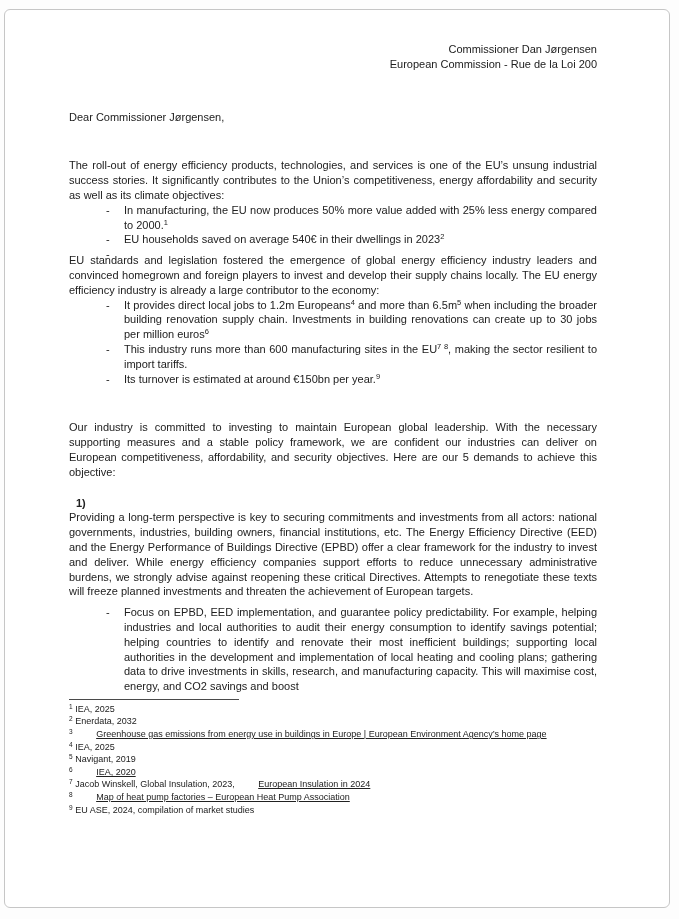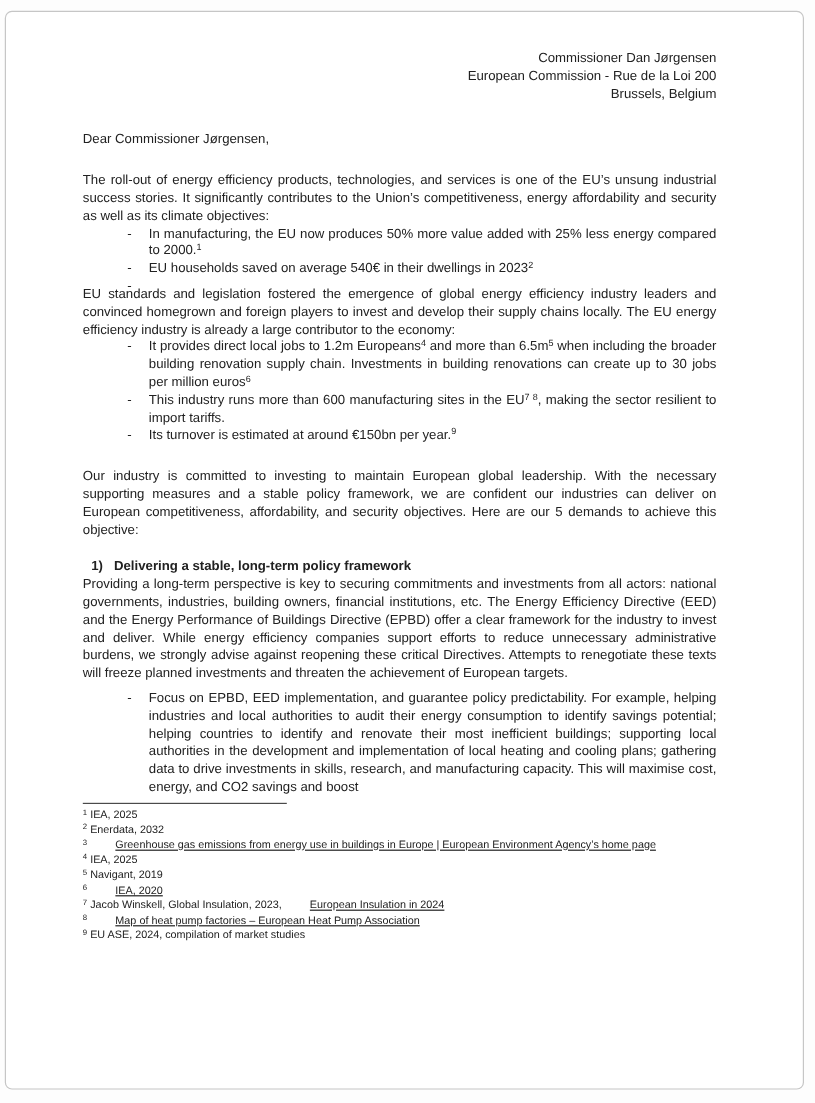--- a/index.html
+++ b/index.html
@@ -16,23 +16,23 @@
     background:#ffffff;
     border:1px solid #c6c6c6;
     border-radius:6px;
     padding:32px 72px 0 64px;
     color:#212121;
     font-size:11px;
     line-height:14.8px;
     overflow:hidden;
   }
   .recipient { text-align:right; }
-  .salutation { margin-top:23px; }
+  .salutation { margin-top:38px; }
   .para { margin:0; text-align:justify; }
-  .mt17 { margin-top:19px; }
+  .mt17 { margin-top:34px; }
   .mt16 { margin-top:6px; }
   .mt6  { margin-top:6px; }
   .bullet {
     position:relative;
     padding-left:55px;
     text-align:justify;
   }
   .bullet .dash { position:absolute; left:37px; top:0; }
   .heading { margin-top:16px; font-weight:bold; display:flex; }
   .heading .num { margin-left:7px; width:19px; flex:none; }
@@ -48,21 +48,20 @@
   .footnotes sup { font-size:6.5px; vertical-align:3px; }
 </style>
 </head>
 <body>
 
 <div class="page">
 
   <div class="recipient">
     <div>Commissioner Dan Jørgensen</div>
     <div>European Commission - Rue de la Loi 200</div>
-    <div>Brussels, Belgium</div>
   </div>
 
   <div class="salutation">Dear Commissioner Jørgensen,</div>
 
   <p class="para mt17">The roll-out of energy efficiency products, technologies, and services is one of the EU’s unsung industrial success stories. It significantly contributes to the Union’s competitiveness, energy affordability and security as well as its climate objectives:</p>
 
   <div class="list">
     <div class="bullet">
       <span class="dash">-</span>
       <span><span>In manufacturing, the EU now produces 50% more value added with 25% less energy compared to 2000.</span><sup>1</sup></span>
@@ -90,21 +89,20 @@
     <div class="bullet">
       <span class="dash">-</span>
       <span><span>Its turnover is estimated at around €150bn per year.</span><sup>9</sup></span>
     </div>
   </div>
 
   <p class="para mt17">Our industry is committed to investing to maintain European global leadership. With the necessary supporting measures and a stable policy framework, we are confident our industries can deliver on European competitiveness, affordability, and security objectives. Here are our 5 demands to achieve this objective:</p>
 
   <div class="heading">
     <span class="num">1)</span>
-    <span>Delivering a stable, long-term policy framework</span>
   </div>
 
   <p class="para">Providing a long-term perspective is key to securing commitments and investments from all actors: national governments, industries, building owners, financial institutions, etc. The Energy Efficiency Directive (EED) and the Energy Performance of Buildings Directive (EPBD) offer a clear framework for the industry to invest and deliver. While energy efficiency companies support efforts to reduce unnecessary administrative burdens, we strongly advise against reopening these critical Directives. Attempts to renegotiate these texts will freeze planned investments and threaten the achievement of European targets.</p>
 
   <div class="bullet mt6">
     <span class="dash">-</span>
     <span><span class="bold">Focus on EPBD, EED implementation</span><span>, and guarantee policy predictability. For example, helping industries and local authorities to audit their energy consumption to identify savings potential; helping countries to identify and renovate their most inefficient buildings; supporting local authorities in the development and implementation of local heating and cooling plans; gathering data to drive investments in skills, research, and manufacturing capacity. This will maximise cost, energy, and CO2 savings and boost</span></span>
   </div>
 
   <div class="fn-sep"></div>

